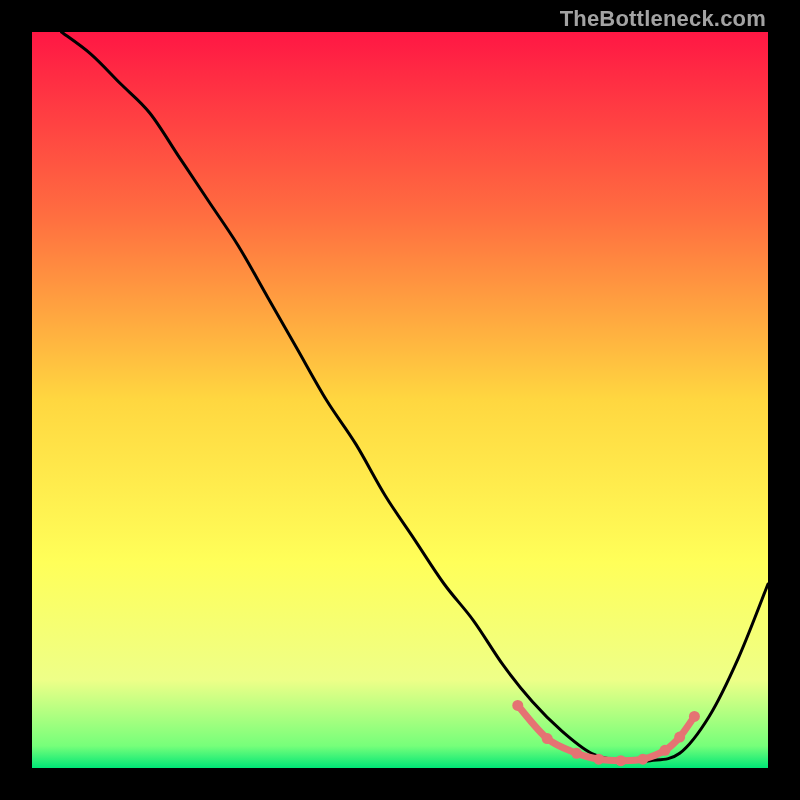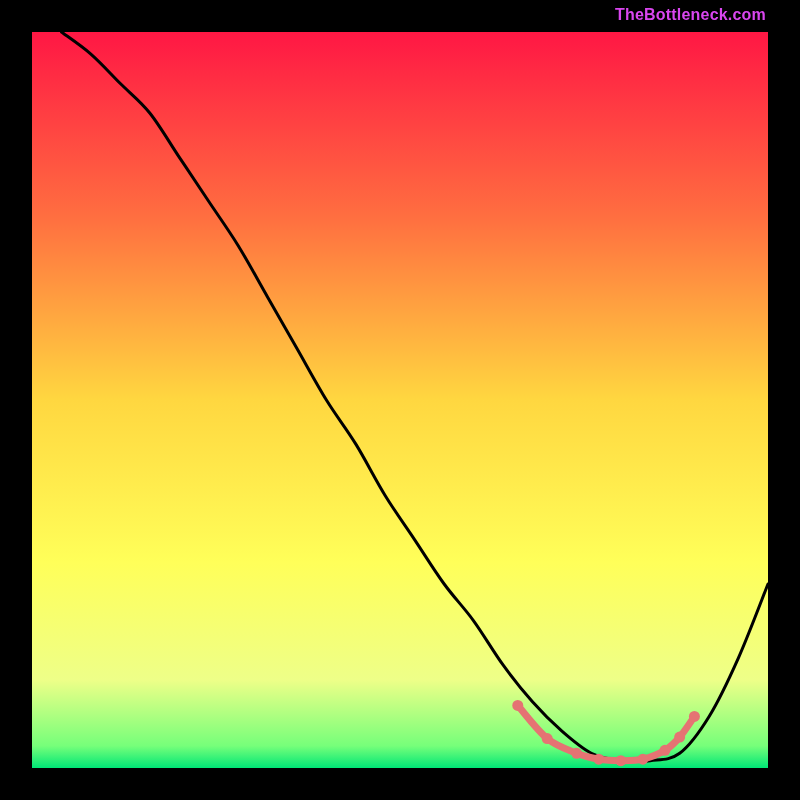--- a/index.html
+++ b/index.html
@@ -23,23 +23,23 @@
     left: 0;
     top: 0;
     width: 100%;
     height: 100%;
   }
   .watermark {
     position: absolute;
     top: 6px;
     right: 34px;
     font-family: Arial, Helvetica, sans-serif;
-    font-size: 16px;
+    font-size: 22px;
     font-weight: 600;
-    color: #d946ef;
+    color: #a3a3a3;
     letter-spacing: 0.2px;
   }
   svg.curve {
     position: absolute;
     left: 0;
     top: 0;
     width: 100%;
     height: 100%;
     overflow: visible;
   }

